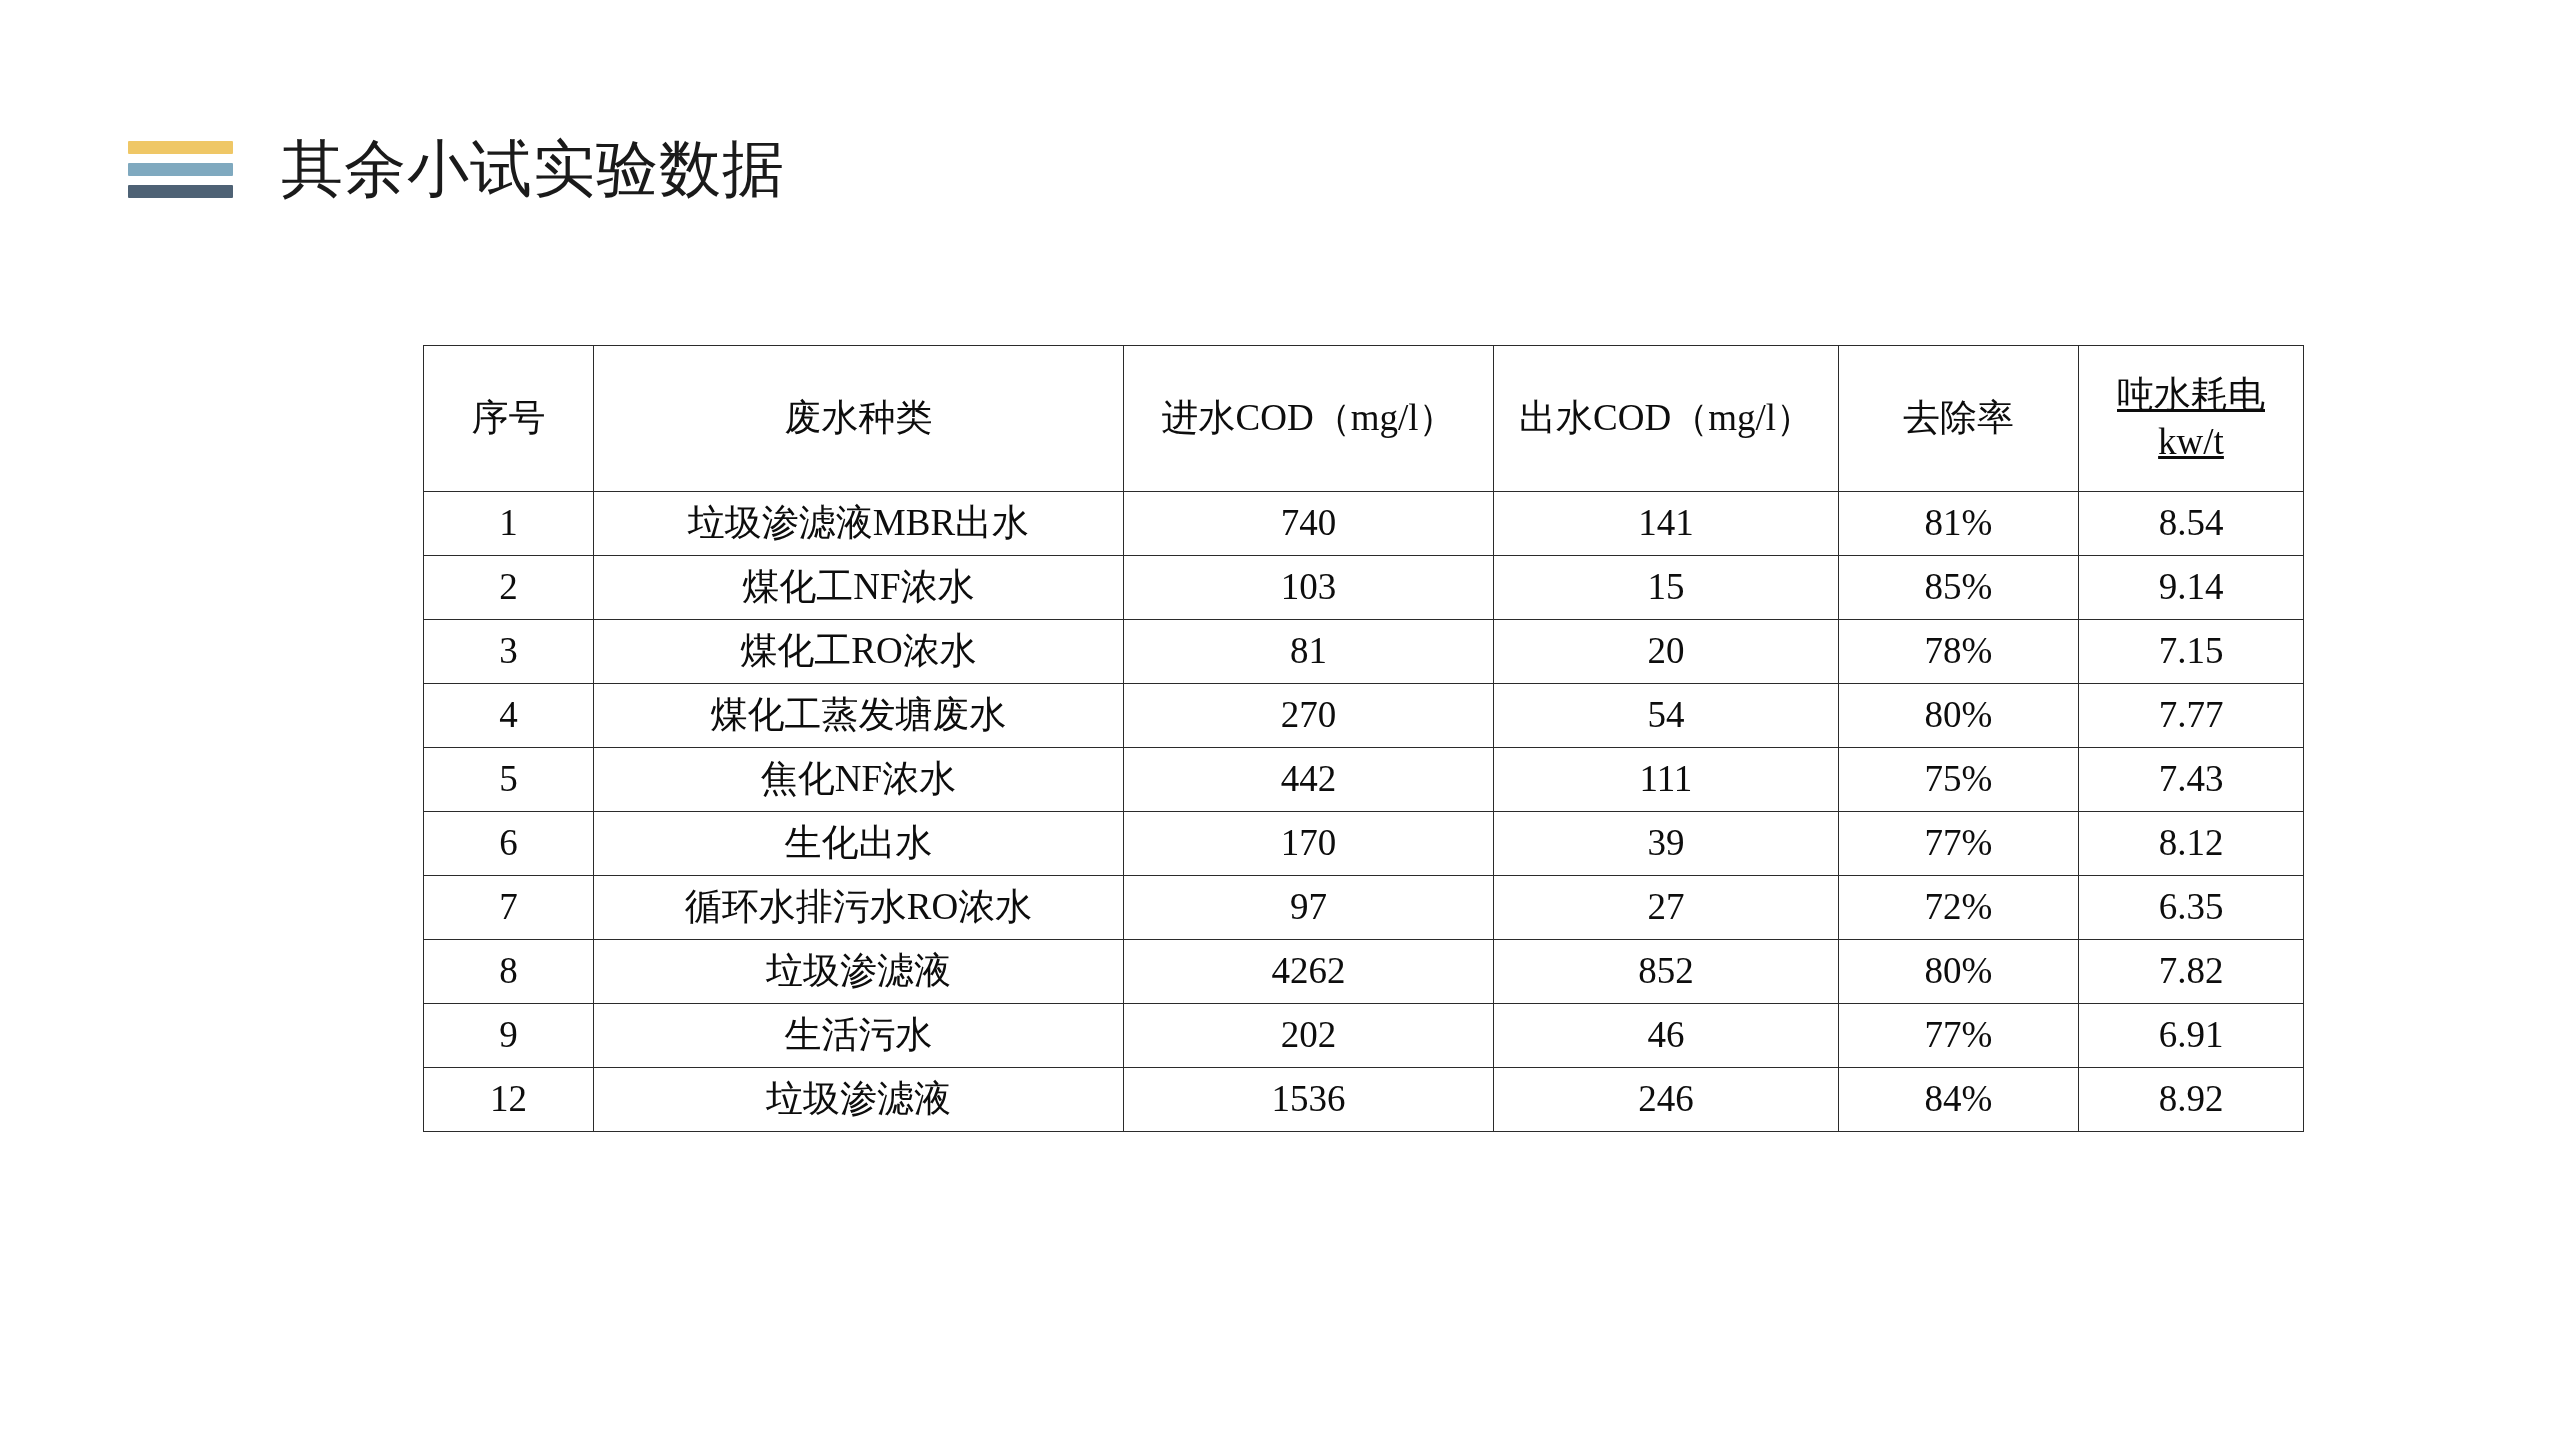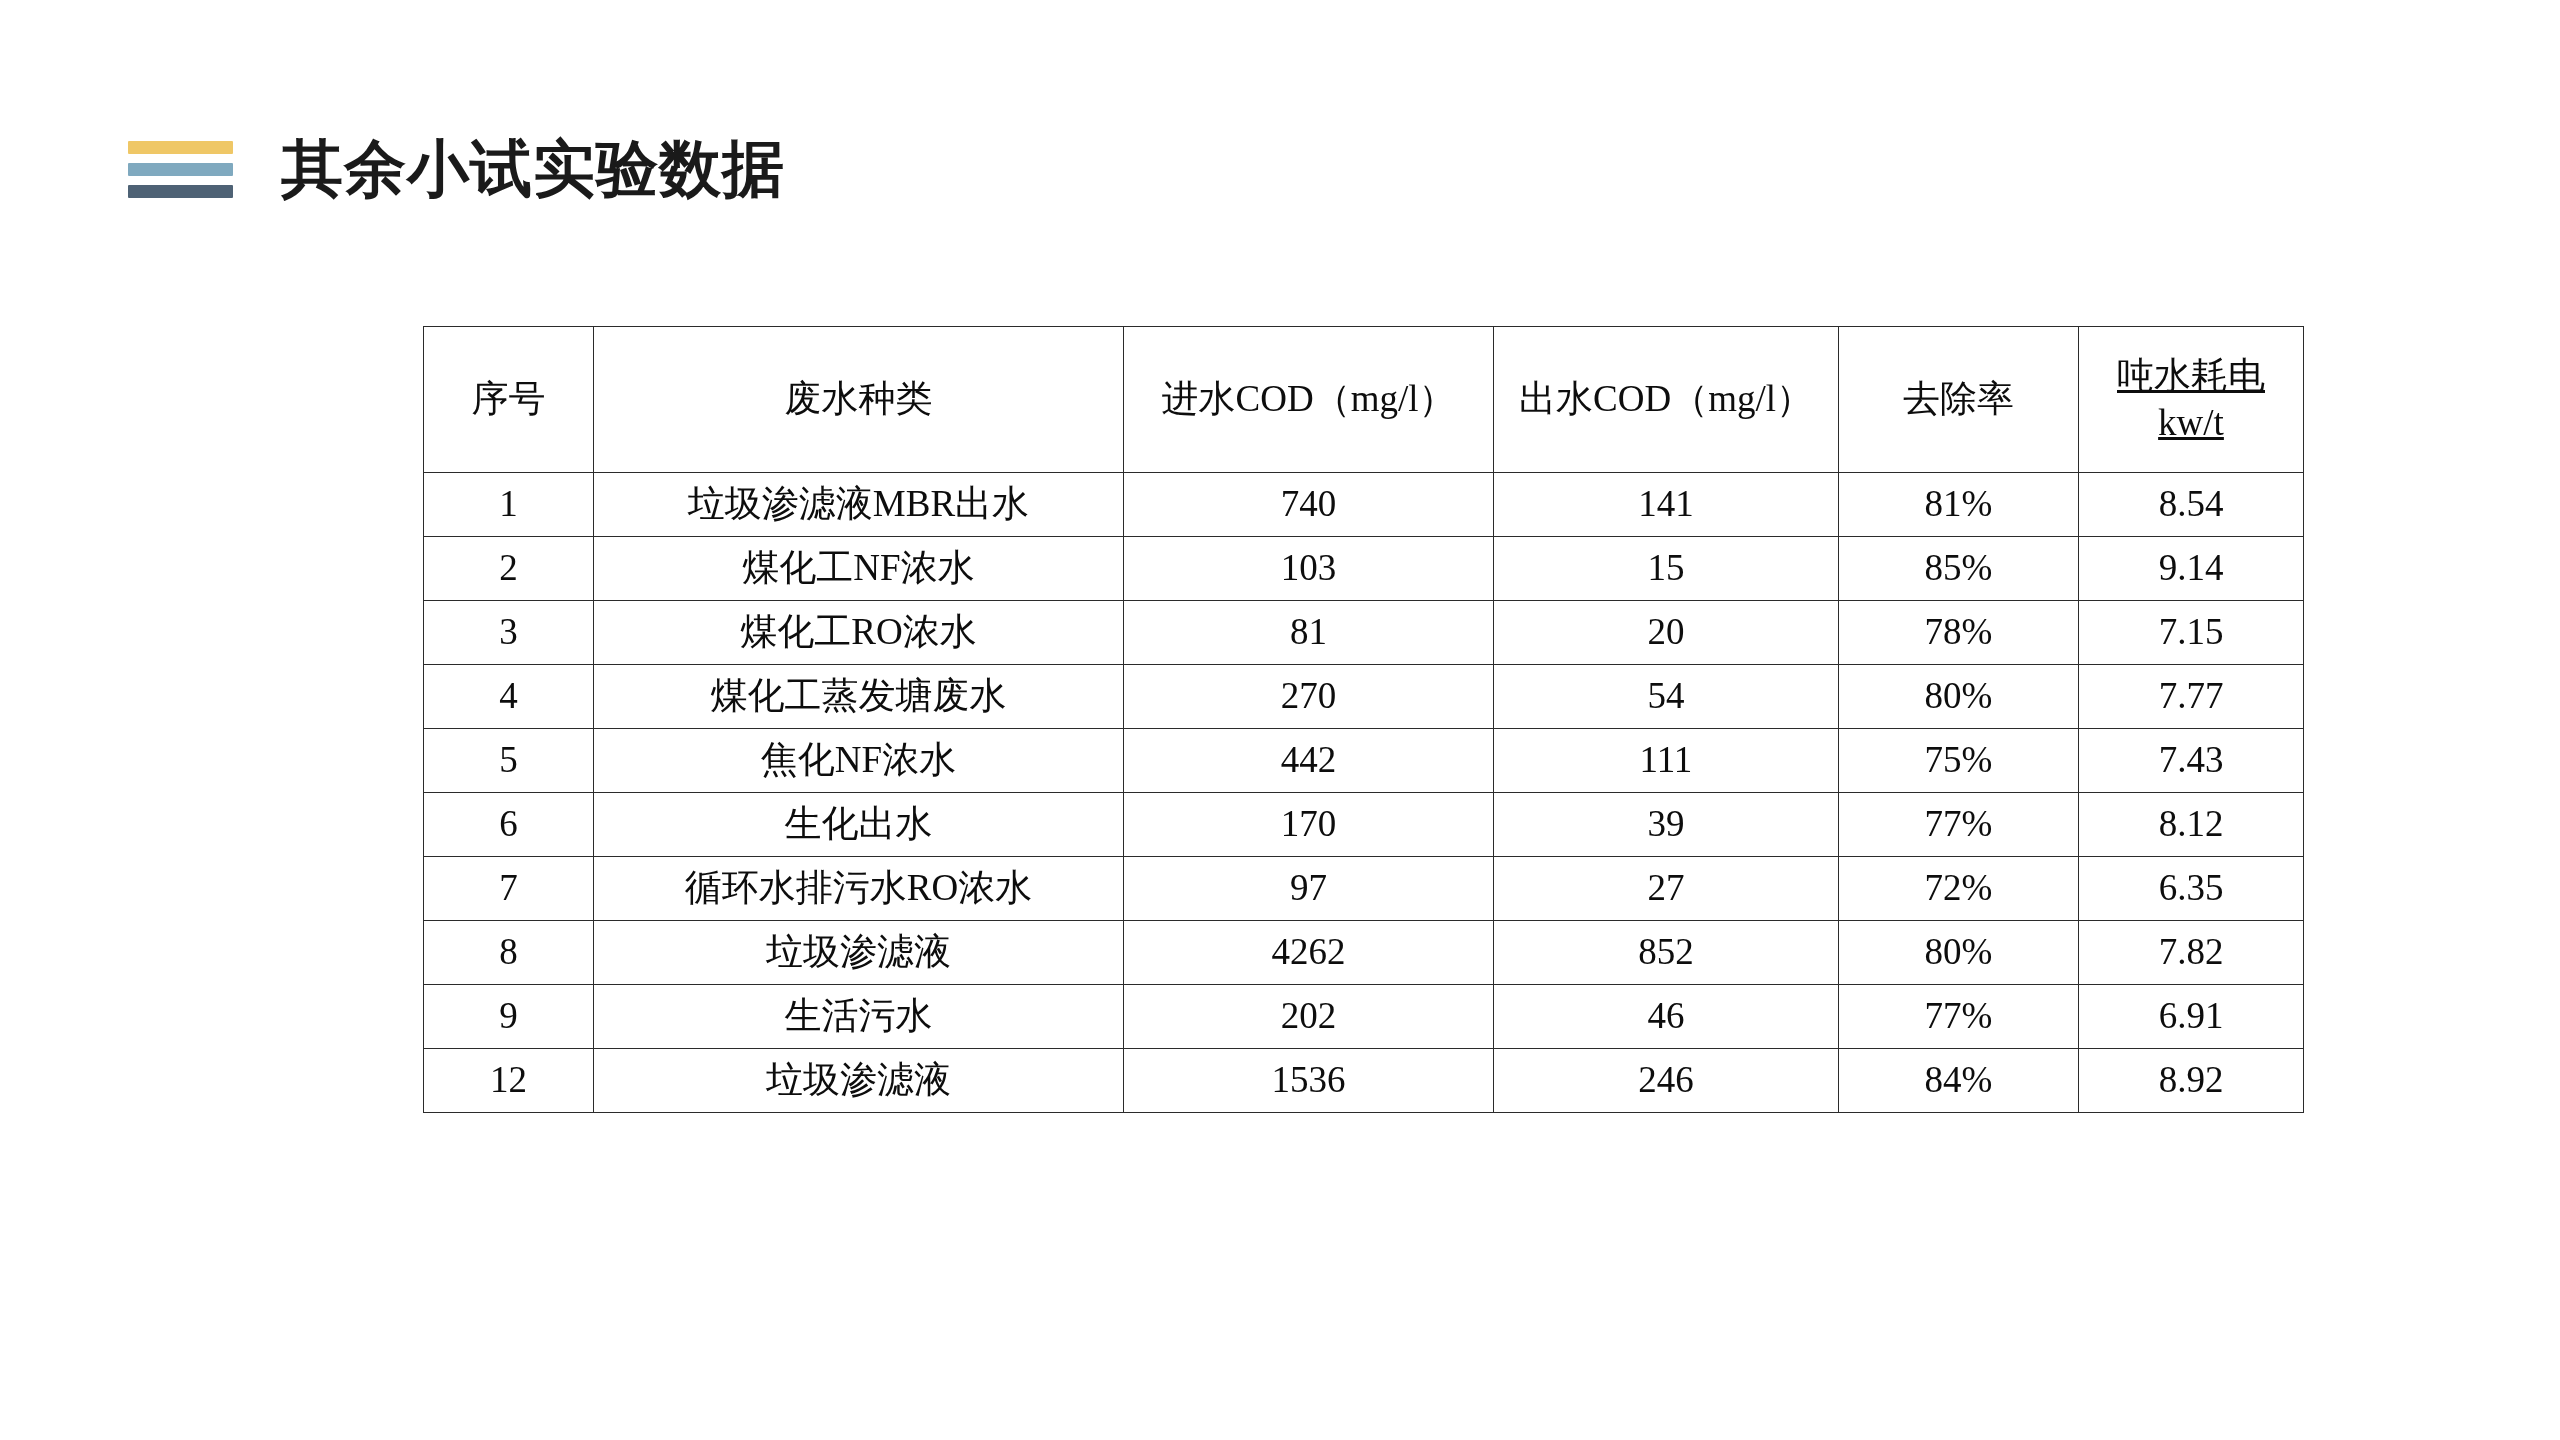--- a/index.html
+++ b/index.html
@@ -34,33 +34,33 @@
     height: 13px;
     width: 100%;
     border-radius: 1px;
   }
   .header-mark .bar-1 { background: #efc766; }
   .header-mark .bar-2 { background: #7fa9bf; }
   .header-mark .bar-3 { background: #4e6275; }
 
   .slide-title {
     font-family: "Liberation Sans", "DejaVu Sans", sans-serif;
-    font-weight: bold;
+    font-weight: normal;
     font-size: 62px;
     line-height: 1;
     color: #1a1a1a;
     letter-spacing: 1px;
     white-space: nowrap;
   }
 
   
   .table-wrap {
     position: absolute;
     left: 423px;
-    top: 326px;
+    top: 345px;
     width: 1880px;
   }
   table.data-table {
     border-collapse: collapse;
     width: 100%;
     table-layout: fixed;
   }
   table.data-table th,
   table.data-table td {
     border: 1.5px solid #2b2b2b;

